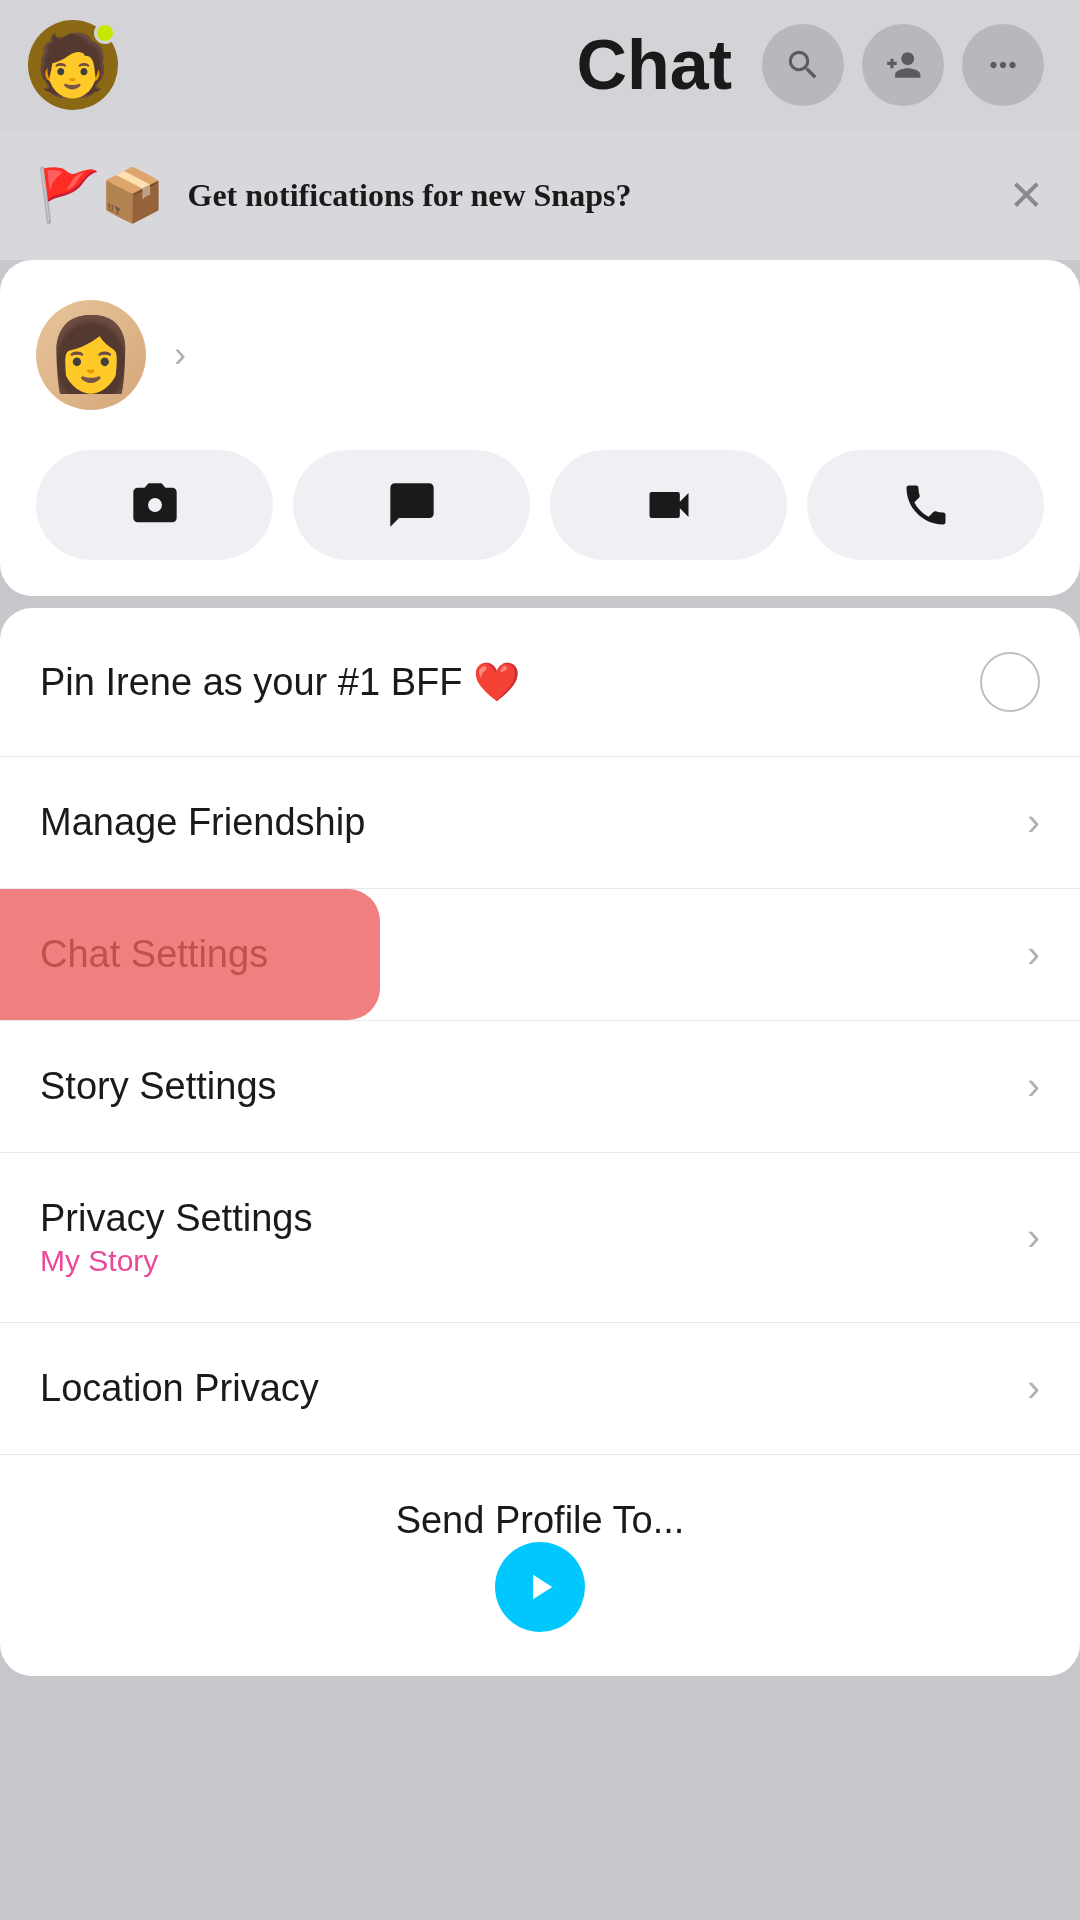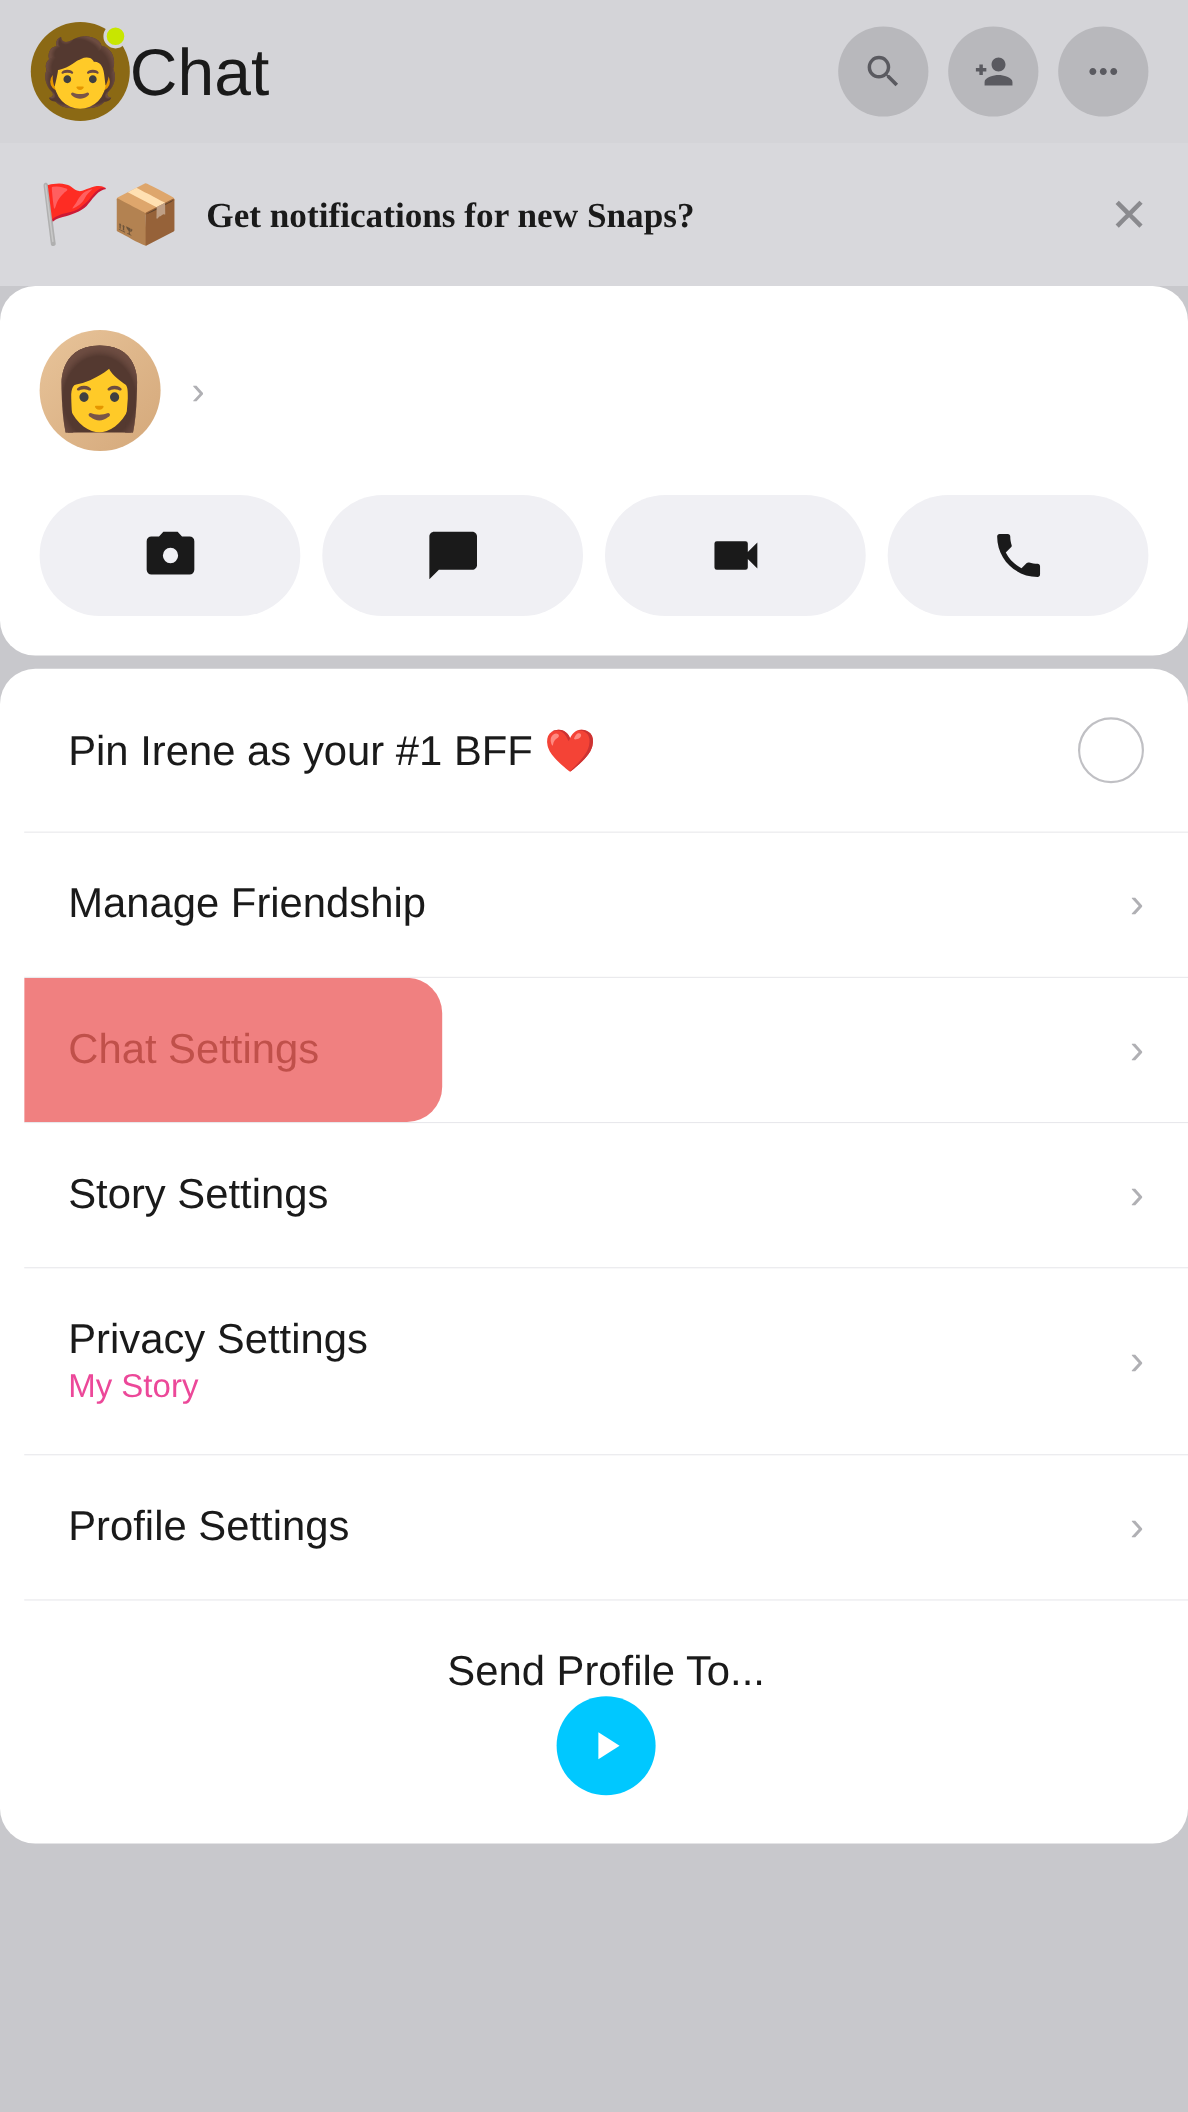--- a/index.html
+++ b/index.html
@@ -46,25 +46,25 @@
       position: absolute;
       top: 2px;
       right: 2px;
       width: 22px;
       height: 22px;
       background: #c8e600;
       border-radius: 50%;
       border: 3px solid #d4d4d8;
     }
     .header-title {
-      font-size: 60px;
-      font-weight: 400;
+      font-size: 70px;
+      font-weight: 700;
       color: #1a1a1a;
       flex: 1;
-      text-align: left;
+      text-align: right;
       margin-right: 30px;
     }
     .header-right {
       display: flex;
       align-items: center;
       gap: 18px;
     }
     .icon-btn {
       width: 82px;
       height: 82px;
@@ -150,21 +150,20 @@
       overflow: hidden;
     }
     .menu-item {
       display: flex;
       align-items: center;
       justify-content: space-between;
       padding: 44px 40px;
       border-bottom: 1px solid #e8e8ec;
       cursor: pointer;
       position: relative;
-      margin-left: 22px;
     }
     .menu-item:last-child {
       border-bottom: none;
       flex-direction: column;
     }
     .menu-item-content {
       flex: 1;
     }
     .menu-item-title {
       font-size: 38px;
@@ -327,21 +326,21 @@
   <div class="menu-item">
     <div class="menu-item-content">
       <div class="menu-item-title">Privacy Settings</div>
       <div class="menu-item-subtitle">My Story</div>
     </div>
     <span class="menu-arrow">›</span>
   </div>
 
   <div class="menu-item">
     <div class="menu-item-content">
-      <div class="menu-item-title">Profile Settings</div>
+      <div class="menu-item-title">Location Privacy</div>
     </div>
     <span class="menu-arrow">›</span>
   </div>
 
   <div class="menu-item">
     <div class="menu-item-content">
       <div class="menu-item-title">Send Profile To...</div>
     </div>
     <button class="send-btn">
       <svg width="42" height="42" viewBox="0 0 24 24" fill="white">

